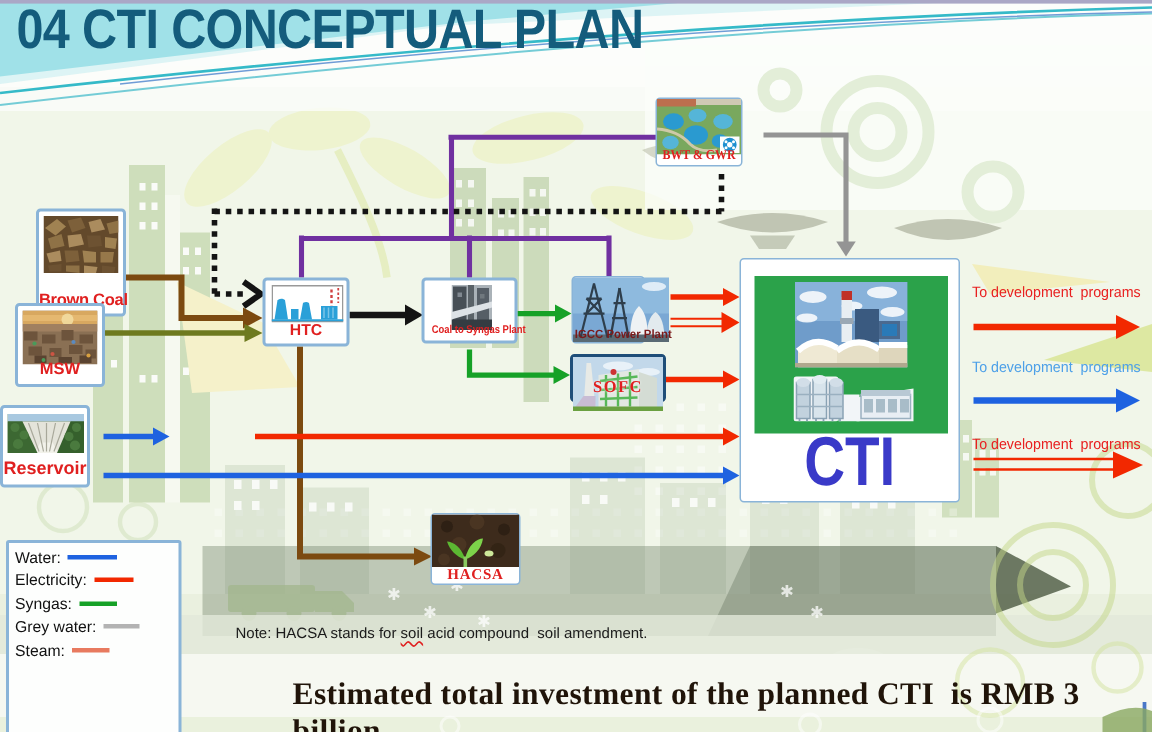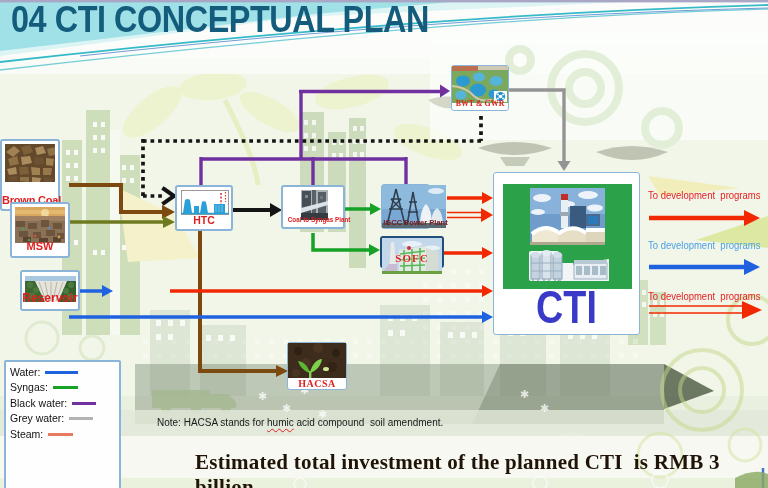--- a/index.html
+++ b/index.html
@@ -286,21 +286,21 @@
     <path d="M735,478 Q755,468 768,474 L768,488 L735,488 Z" fill="#8aa862" opacity="0.8"></path>
     <g fill="none" stroke="#ffffff" opacity="0.5" stroke-width="2">
       <circle cx="540" cy="483" r="7"></circle>
         <circle cx="300" cy="484" r="6"></circle>
         <circle cx="660" cy="480" r="8"></circle>
     </g>
   </svg>
 
   <div class="abs" style="left:11px;top:-1px;font-size:37px;font-weight:bold;color:#145c7c;letter-spacing:-0.5px;transform:scaleX(0.875);transform-origin:left top;white-space:nowrap;">04 CTI CONCEPTUAL PLAN</div>
 
-  <div class="box" style="left:0;top:139px;width:60px;height:72px;">
+  <div class="box" style="left:24px;top:139px;width:60px;height:72px;">
     <svg width="50" height="38" style="position:absolute;left:3px;top:3px">
       <rect width="50" height="38" fill="#63492b"></rect>
       <polygon points="1,8 9,2 15,7 8,13" fill="#a08252"></polygon>
       <polygon points="16,3 25,1 28,8 19,11" fill="#7d603a"></polygon>
       <polygon points="30,4 38,2 41,9 32,11" fill="#ab8c5e"></polygon>
       <polygon points="42,5 50,3 50,11 44,12" fill="#8f7246"></polygon>
       <polygon points="3,15 12,12 14,20 5,22" fill="#8f7246"></polygon>
       <polygon points="16,13 25,12 27,19 17,21" fill="#ab8c5e"></polygon>
       <polygon points="29,13 38,13 39,20 30,21" fill="#6d5232"></polygon>
       <polygon points="41,14 49,15 48,22 41,21" fill="#a08252"></polygon>
@@ -340,21 +340,21 @@
       </g>
       <circle cx="8" cy="22" r="1.4" fill="#4a9a5a"></circle>
       <circle cx="20" cy="29" r="1.4" fill="#cc5544"></circle>
       <circle cx="34" cy="21" r="1.4" fill="#5a8ac0"></circle>
       <circle cx="44" cy="30" r="1.4" fill="#d8a040"></circle>
       <circle cx="14" cy="33" r="1.3" fill="#4a9a5a"></circle>
     </svg>
     <div class="blab" style="bottom:3px;font-size:11px;">MSW</div>
   </div>
 
-  <div class="box" style="left:20px;top:270px;width:60px;height:41px;text-decoration:underline;">
+  <div class="box" style="left:0;top:270px;width:60px;height:55px;text-decoration:underline;">
     <svg width="51" height="26" style="position:absolute;left:3px;top:4px">
       <rect width="51" height="26" fill="#39632f"></rect>
       <rect y="0" width="51" height="5" fill="#a8c8e0"></rect>
       <polygon points="10,5 42,5 46,10 34,26 18,26 6,10" fill="#e4e4da"></polygon>
       <polygon points="18,26 34,26 30,19 22,19" fill="#f2f2ea"></polygon>
       <g stroke="#a8a89a" stroke-width="0.8">
         <line x1="14" y1="6" x2="21" y2="25"></line>
           <line x1="20" y1="6" x2="24" y2="25"></line>
         <line x1="26" y1="6" x2="26" y2="25"></line>
           <line x1="32" y1="6" x2="28" y2="25"></line>
@@ -448,21 +448,21 @@
         <line x1="22" y1="12" x2="22" y2="33"></line>
         <line x1="30" y1="11" x2="30" y2="33"></line>
         <line x1="38" y1="10" x2="38" y2="33"></line>
       </g>
       <circle cx="27" cy="10" r="2" fill="#cc3333"></circle>
       <rect x="0" y="33" width="60" height="3" fill="#6aa040"></rect>
     </svg>
     <div class="blab" style="bottom:1px;font-size:11px;font-family:'Liberation Serif',serif;letter-spacing:1px;text-shadow:0 0 2px #ffffff;">SOFC</div>
   </div>
 
-  <div class="box" style="left:451px;top:65px;width:58px;height:46px;border-width:1px;">
+  <div class="box" style="left:437px;top:65px;width:58px;height:46px;border-width:1px;">
     <svg width="56" height="37" style="position:absolute;left:0px;top:0px">
       <rect width="56" height="37" fill="#79a85e"></rect>
       <rect width="26" height="5" fill="#bc6f4e"></rect>
       <rect x="26" y="0" width="30" height="4" fill="#cfc9b4"></rect>
       <ellipse cx="11" cy="15" rx="7" ry="5.5" fill="#2a9ad0"></ellipse>
       <ellipse cx="27" cy="11" rx="6" ry="4.5" fill="#55b5d8"></ellipse>
       <ellipse cx="26" cy="24" rx="8" ry="6.5" fill="#2a9ad0"></ellipse>
       <ellipse cx="44" cy="15" rx="6.5" ry="5" fill="#55b5d8"></ellipse>
       <ellipse cx="9" cy="29" rx="5.5" ry="4.5" fill="#55b5d8"></ellipse>
       <ellipse cx="42" cy="28" rx="5.5" ry="4.5" fill="#2a9ad0"></ellipse>
@@ -557,23 +557,23 @@
     <div style="position:absolute;left:0;right:0;top:111px;text-align:center;font-size:46px;font-weight:bold;color:#3a3ac8;transform:scaleX(0.82);line-height:1;">CTI</div>
   </div>
 
   <div class="abs" style="left:648px;top:190px;font-size:10px;color:#e82020;white-space:nowrap;transform:scaleX(0.95);transform-origin:left top;">To development&nbsp; programs</div>
   <div class="abs" style="left:648px;top:240px;font-size:10px;color:#4da0e8;white-space:nowrap;transform:scaleX(0.95);transform-origin:left top;">To development&nbsp; programs</div>
   <div class="abs" style="left:648px;top:291px;font-size:10px;color:#e82020;white-space:nowrap;transform:scaleX(0.95);transform-origin:left top;">To development&nbsp; programs</div>
 
   <div class="abs" style="left:4px;top:360px;width:117px;height:130px;background:#fdfefd;border:2px solid #8ab4d8;border-radius:2px;box-sizing:border-box;">
     <div style="position:relative;margin:4px 0 0 4px;font-size:10.5px;color:#111;white-space:nowrap;">
       <div style="height:15.4px;">Water: <span style="display:inline-block;width:33px;height:3px;background:#1e62e0;vertical-align:2px;margin-left:2px;"></span></div>
+      <div style="height:15.4px;">Electricity: <span style="display:inline-block;width:26px;height:3px;background:#f22800;vertical-align:2px;margin-left:2px;"></span></div>
       <div style="height:15.4px;">Syngas: <span style="display:inline-block;width:25px;height:3px;background:#16a127;vertical-align:2px;margin-left:2px;"></span></div>
-      <div style="height:15.4px;">Black water: <span style="display:inline-block;width:24px;height:3px;background:#7030a0;vertical-align:2px;margin-left:2px;"></span></div>
       <div style="height:15.4px;">Grey water: <span style="display:inline-block;width:24px;height:3px;background:#b3b3b3;vertical-align:2px;margin-left:2px;"></span></div>
       <div style="height:15.4px;">Steam: <span style="display:inline-block;width:25px;height:3px;background:#e87a5f;vertical-align:2px;margin-left:2px;"></span></div>
     </div>
   </div>
 
-  <div class="abs" style="left:157px;top:417px;font-size:10px;color:#1a1a1a;">Note: HACSA stands for <span style="text-decoration:underline wavy #e02020 1px;text-underline-offset:2px;">humic</span> acid compound&nbsp; soil amendment.</div>
+  <div class="abs" style="left:157px;top:417px;font-size:10px;color:#1a1a1a;">Note: HACSA stands for <span style="text-decoration:underline wavy #e02020 1px;text-underline-offset:2px;">soil</span> acid compound&nbsp; soil amendment.</div>
 
   <div class="abs" style="left:155px;top:450px;font-size:21px;font-weight:bold;font-family:'Liberation Serif',serif;color:#201409;letter-spacing:0.25px;margin-left:40px;">Estimated total investment of the planned CTI&nbsp; is RMB 3 billion.</div>
 </div>
 
 </body></html>

